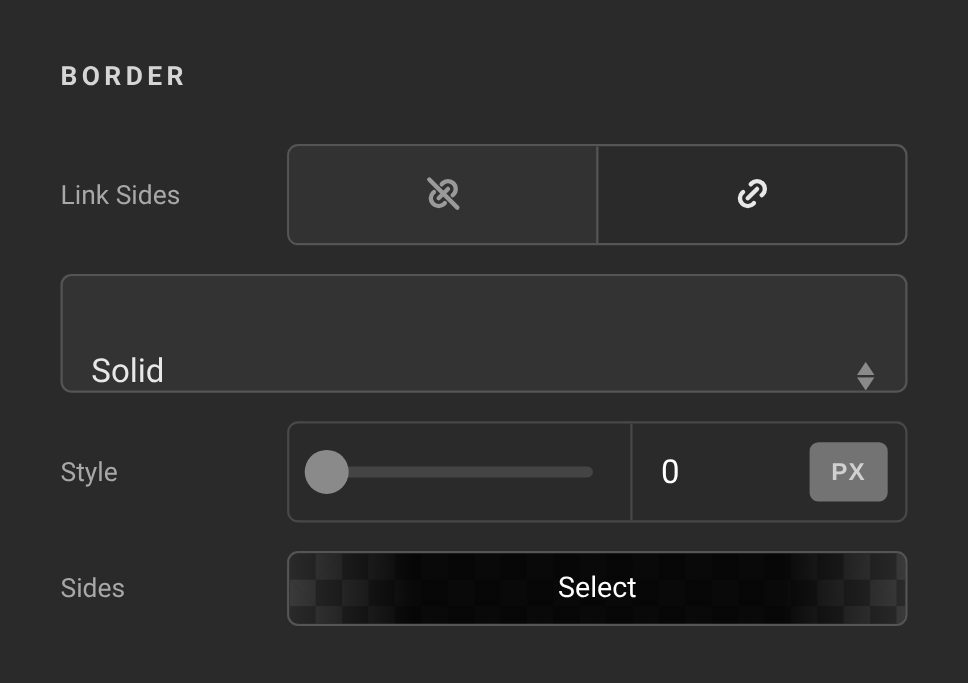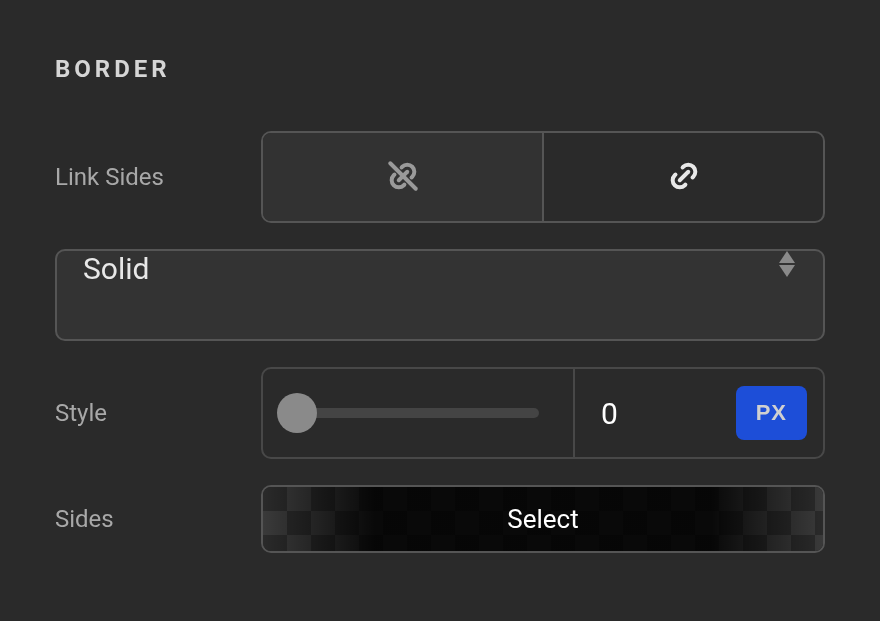--- a/index.html
+++ b/index.html
@@ -67,26 +67,26 @@
       background: #323232;
     }
 
     .toggle-btn:not(:last-child) {
       border-right: 2px solid #555;
     }
 
     
     .select-box {
       display: flex;
-      align-items: flex-start;
+      align-items: flex-end;
       justify-content: space-between;
       background: #333;
       border: 2px solid #555;
       border-radius: 10px;
-      height: 92px;
+      height: 108px;
       padding: 0 26px;
       cursor: pointer;
     }
 
     .select-value {
       font-size: 30px;
       color: #e8e8e8;
     }
 
     .select-chevrons {
@@ -139,21 +139,21 @@
       justify-content: space-between;
       padding: 0 16px 0 26px;
     }
 
     .value-text {
       font-size: 30px;
       color: #ffffff;
     }
 
     .unit-btn {
-      background: #1d4ed8;
+      background: #737373;
       color: #d0d0d0;
       font-size: 22px;
       font-weight: 600;
       letter-spacing: 1px;
       border: none;
       border-radius: 8px;
       padding: 14px 20px;
       cursor: pointer;
     }
 

